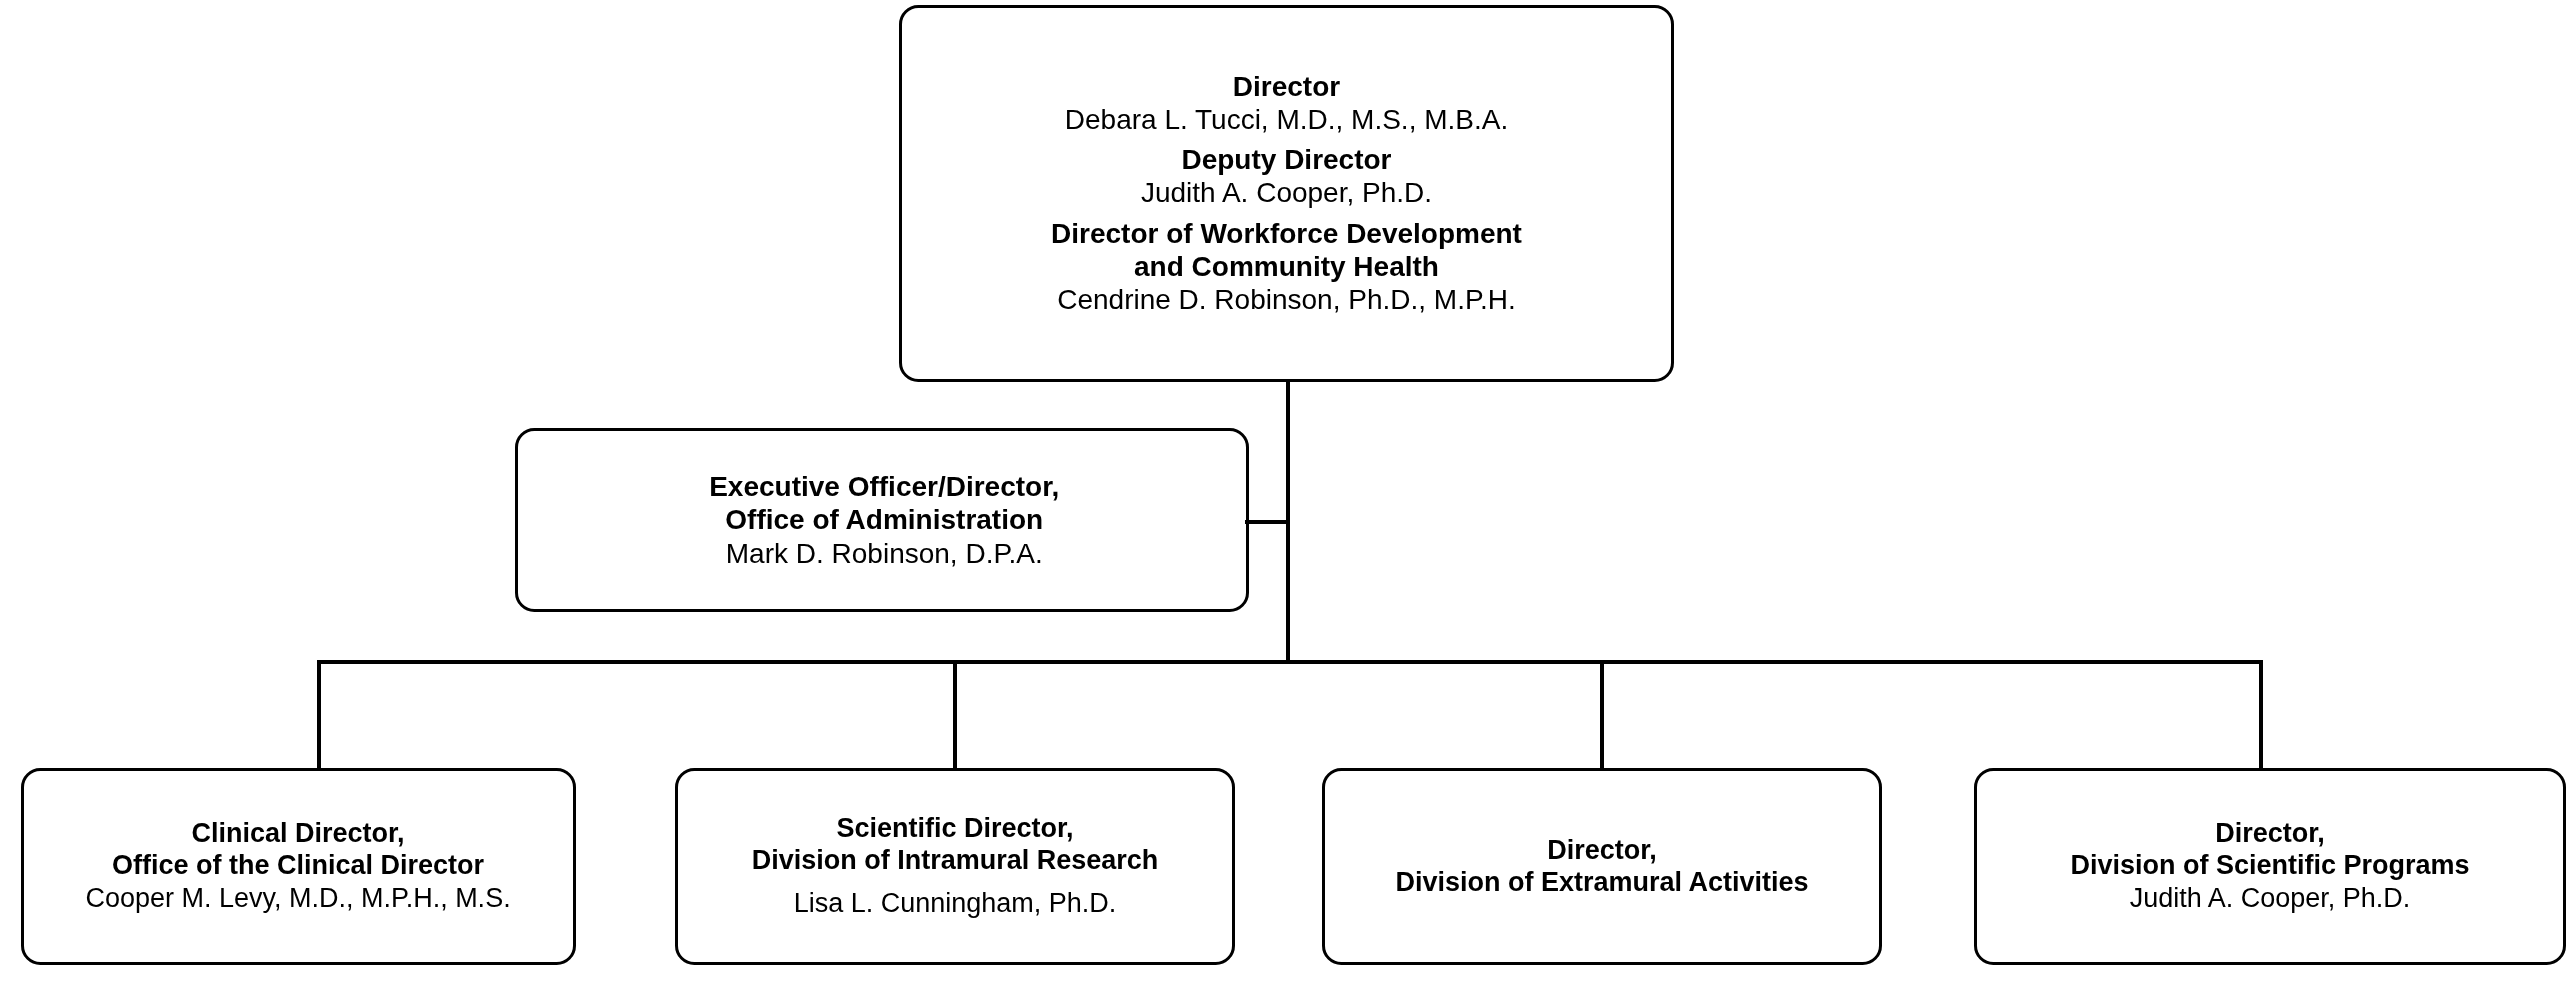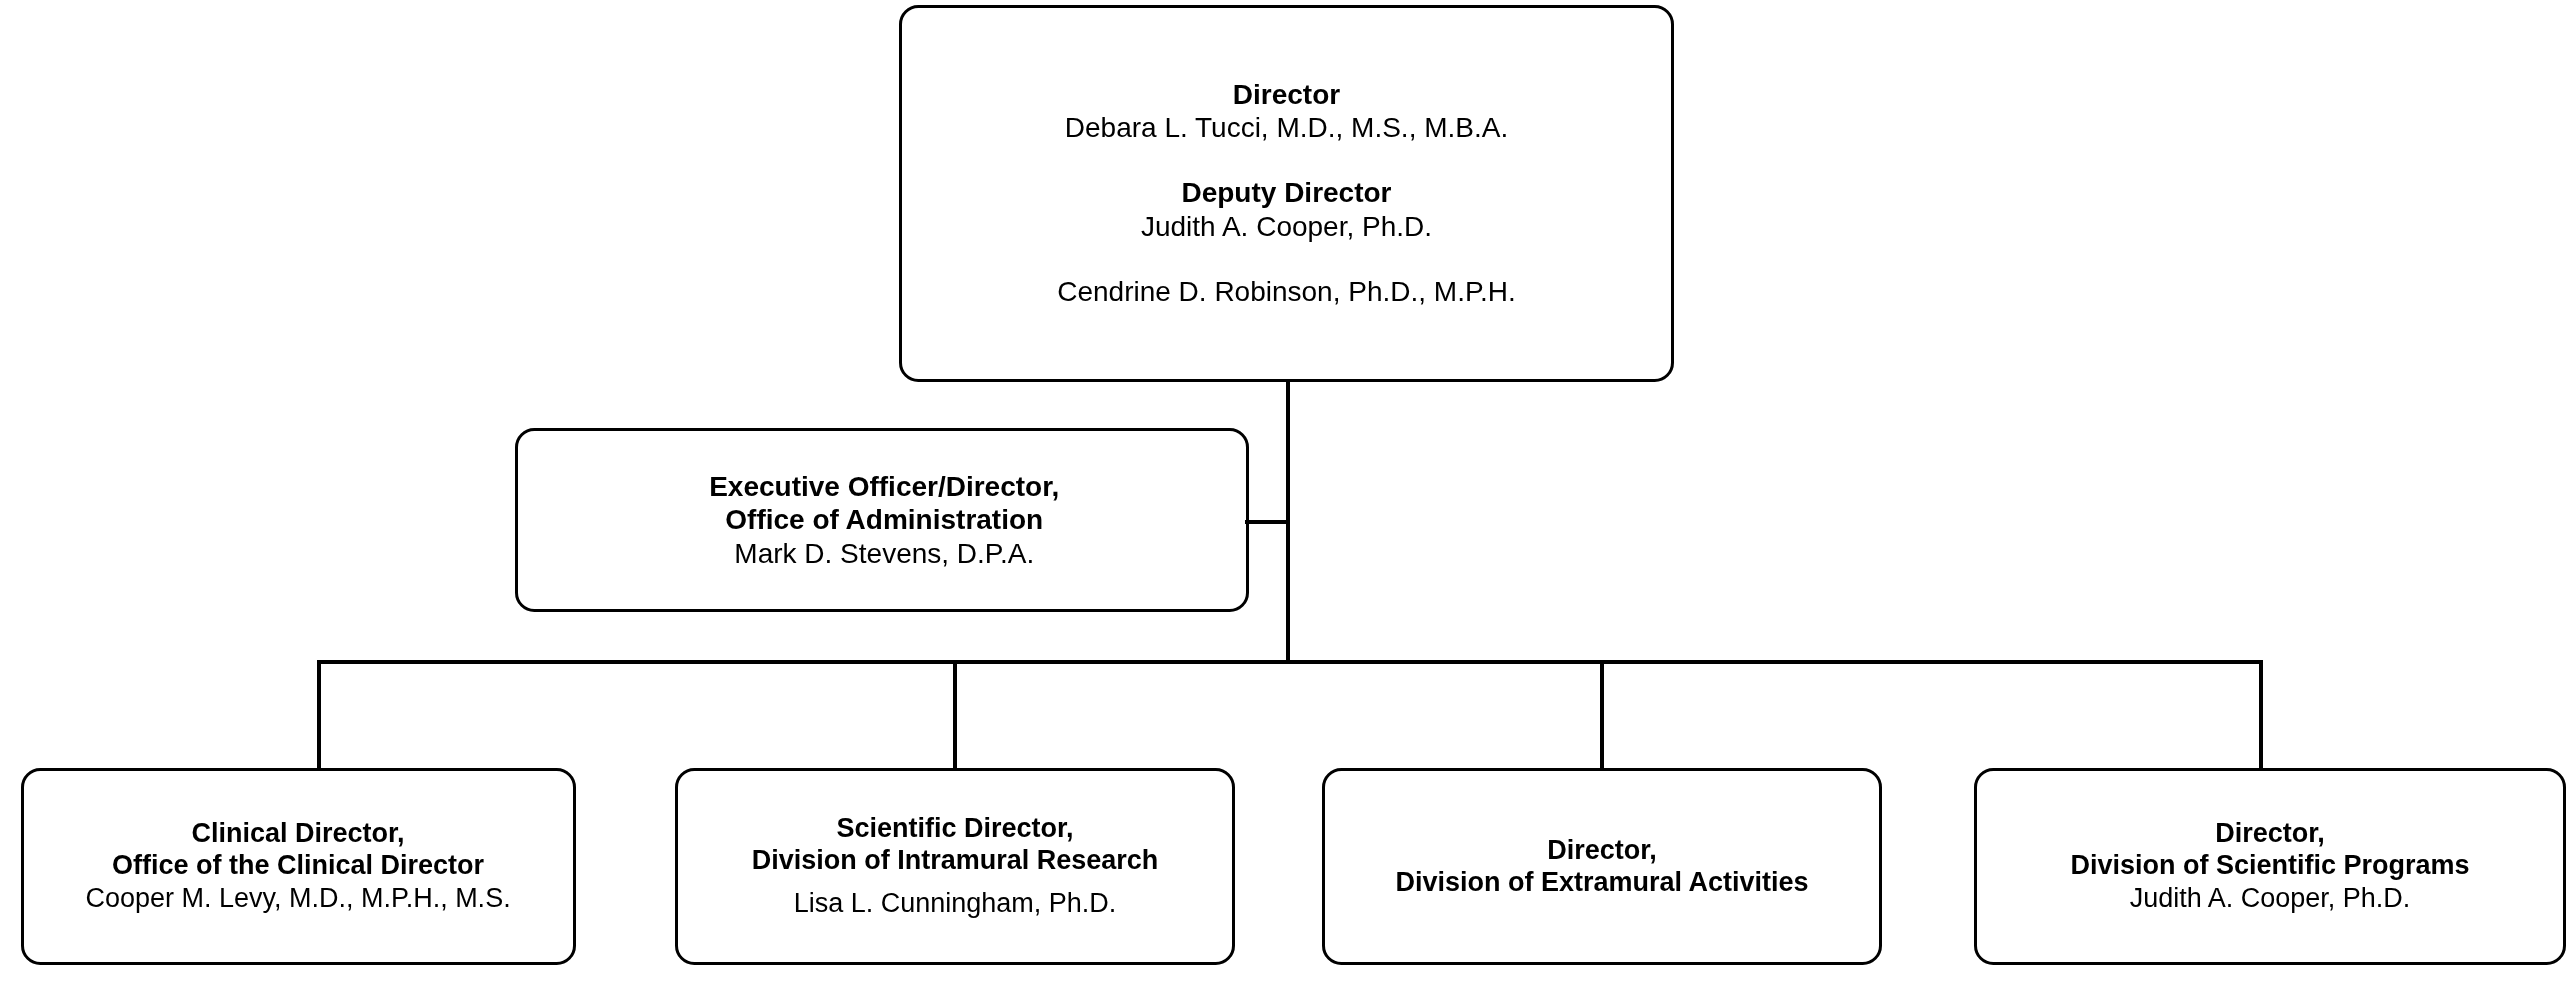--- a/index.html
+++ b/index.html
@@ -47,21 +47,21 @@
   
   #box-director {
     left: 899px;
     top: 4.5px;
     width: 775px;
     height: 377px;
     font-size: 28px;
     padding: 0 19.3px;
   }
   #box-director .entry { margin: 0; }
-  #box-director .entry + .entry { margin-top: 32px; }
+  #box-director .entry + .entry { margin-top: 7px; }
 
   
   #box-exec {
     left: 515px;
     top: 428px;
     width: 734px;
     height: 184px;
     font-size: 28px;
     padding-left: 20px;
   }
@@ -107,28 +107,30 @@
   <div class="orgbox" id="box-director">
     <div class="entry">
       <div class="title">Director</div>
       <div class="person">Debara L. Tucci, M.D., M.S., M.B.A.</div>
     </div>
     <div class="entry">
       <div class="title">Deputy Director</div>
       <div class="person">Judith A. Cooper, Ph.D.</div>
     </div>
     <div class="entry">
+      <div class="title">Director of Workforce Development
+and Community Health</div>
       <div class="person">Cendrine D. Robinson, Ph.D., M.P.H.</div>
     </div>
   </div>
 
   <div class="orgbox" id="box-exec">
     <div class="title">Executive Officer/Director,
 Office of Administration</div>
-    <div class="person">Mark D. Stevens, D.P.A.</div>
+    <div class="person">Mark D. Robinson, D.P.A.</div>
   </div>
 
   <div class="line vline" id="spine-main"></div>
   <div class="line hline" id="spine-exec-stub"></div>
   <div class="line hline" id="bar-children"></div>
   <div class="line vline" id="drop-1"></div>
   <div class="line vline" id="drop-2"></div>
   <div class="line vline" id="drop-3"></div>
   <div class="line vline" id="drop-4"></div>
 

